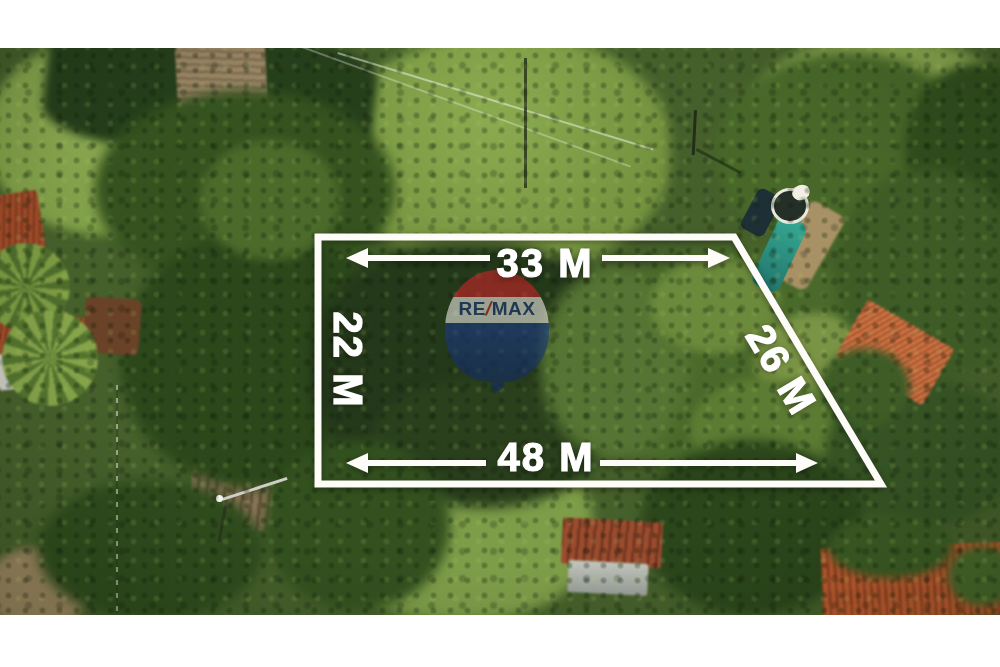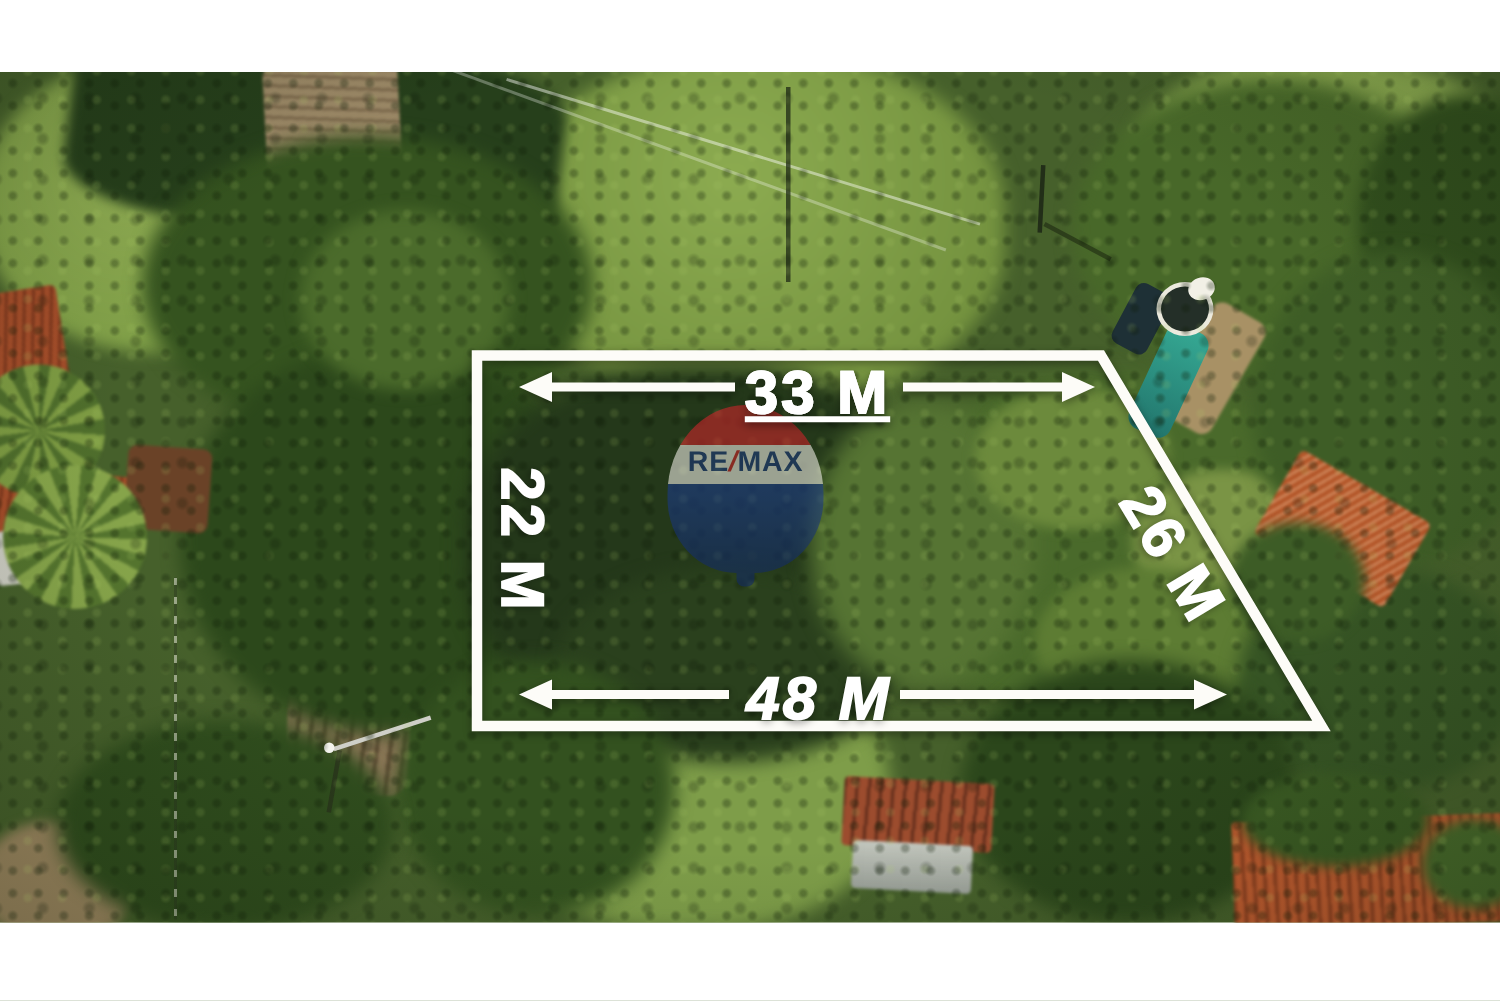--- a/index.html
+++ b/index.html
@@ -131,19 +131,19 @@
     </svg>
 
     <div class="balloon">
       <div class="balloon-body"></div>
       <div class="balloon-tail"></div>
       <div class="balloon-text">
         <span>RE</span><span class="slash">/</span><span>MAX</span>
       </div>
     </div>
 
-    <div class="mlabel" style="left:545px;top:215px;text-decoration:underline;">33 M</div>
+    <div class="mlabel" style="left:545px;top:215px;">33 M</div>
     <div class="mlabel rot90" style="left:347px;top:312px;">22 M</div>
     <div class="mlabel rot59" style="left:781px;top:322px;">26 M</div>
-    <div class="mlabel" style="left:546px;top:419px;font-style:italic;">48 M</div>
+    <div class="mlabel" style="left:546px;top:409px;">48 M</div>
 
   </div>
 </div>
 
 </body></html>

